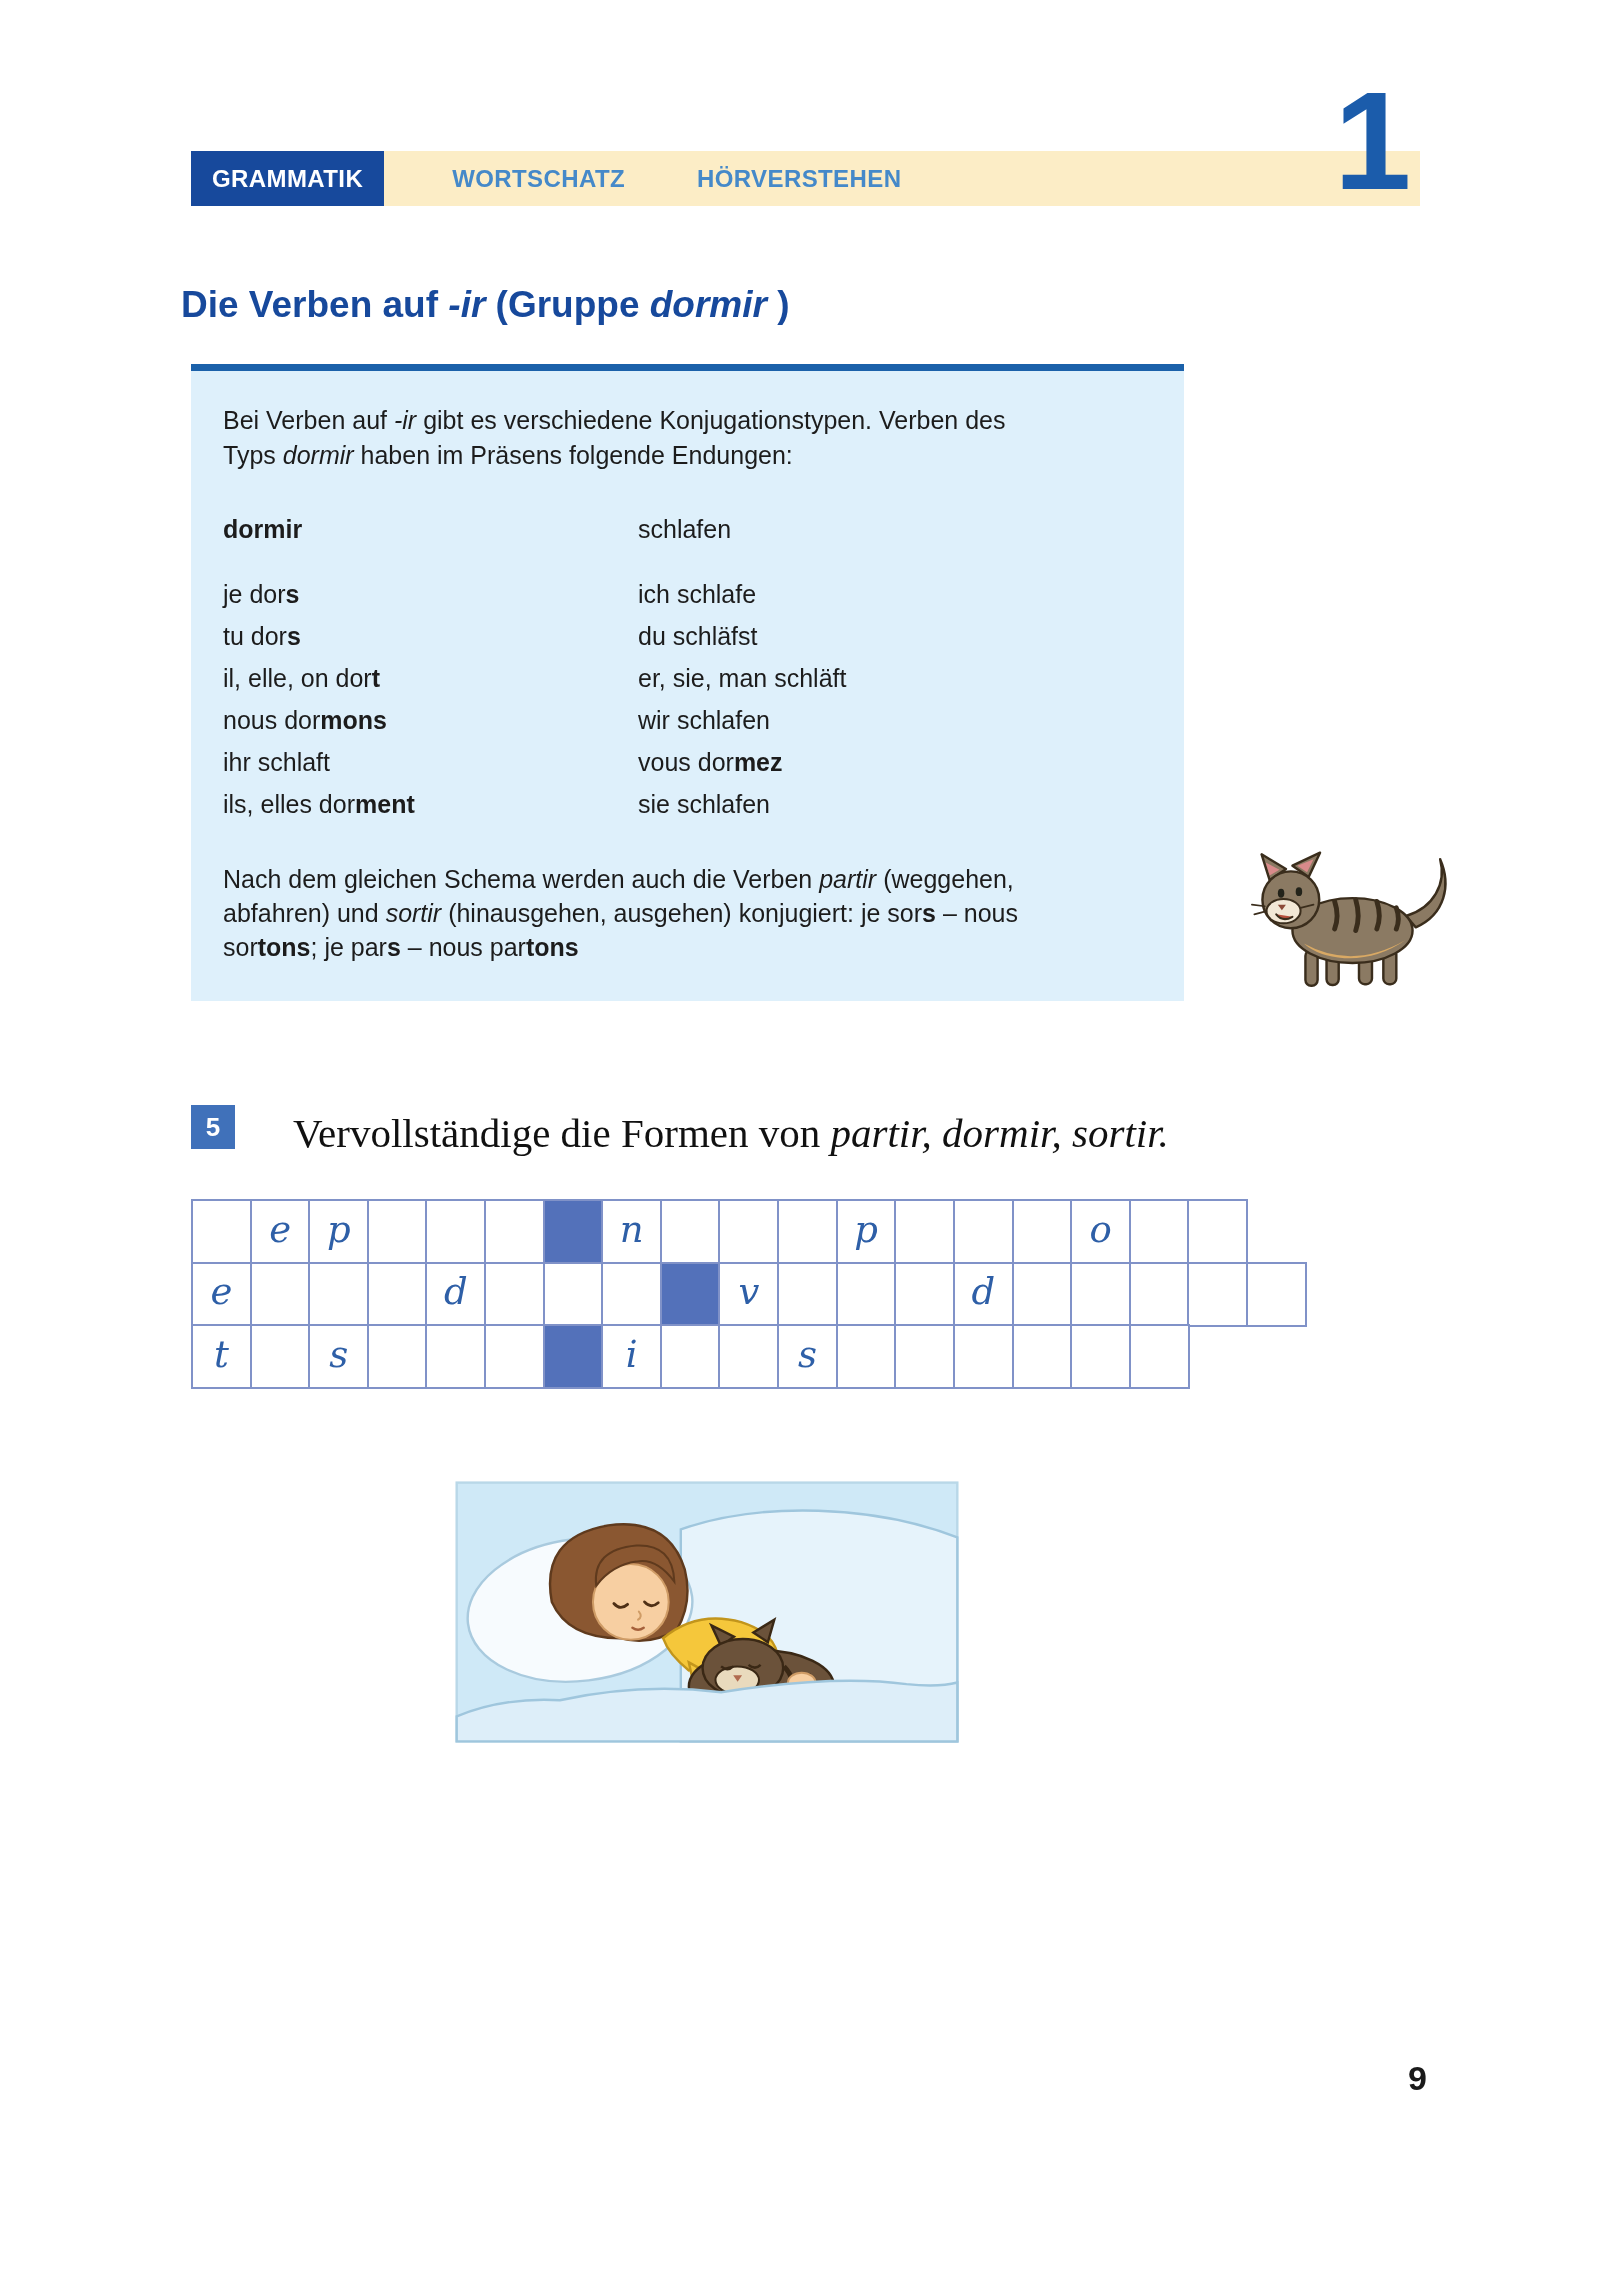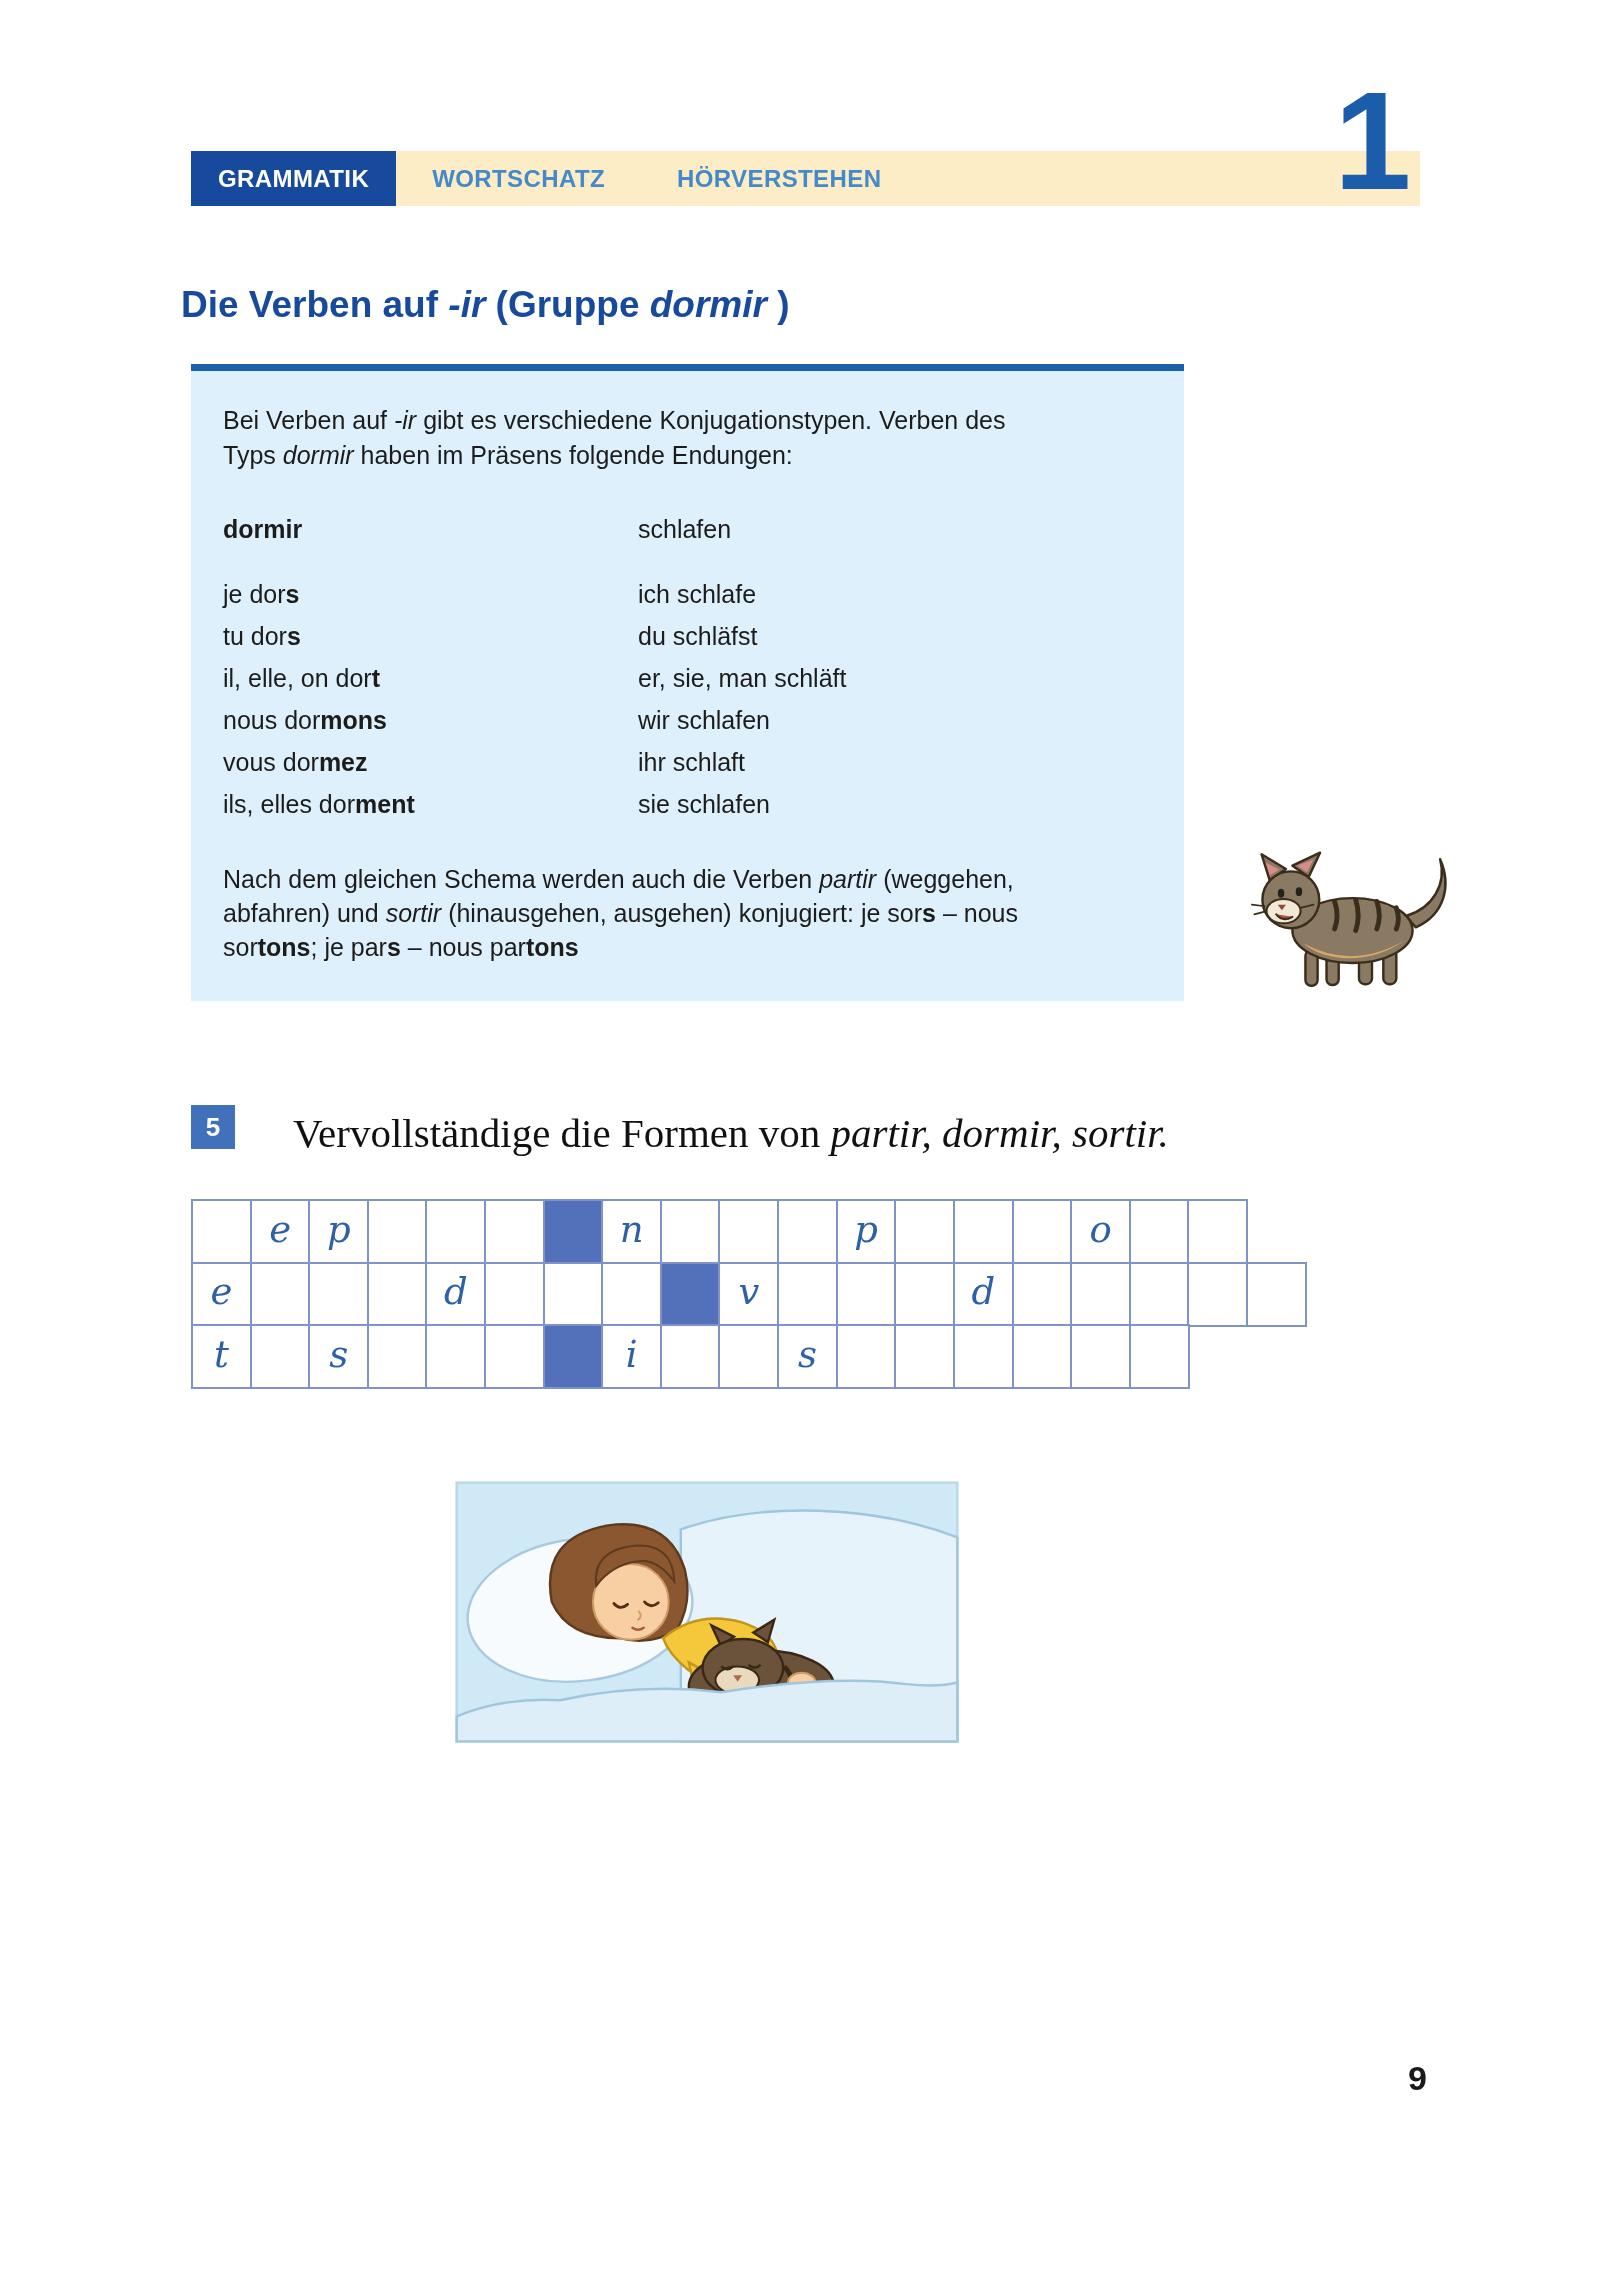--- a/index.html
+++ b/index.html
@@ -5,21 +5,21 @@
   * { margin:0; padding:0; box-sizing:border-box; }
   html,body { background:#ffffff; }
   body { font-family:"Liberation Sans", sans-serif; }
 
   .page { position:relative; width:1618px; height:2284px; background:#fff; overflow:hidden; }
 
   
   .nav-strip { position:absolute; left:191px; top:151px; width:1229px; height:55px; background:var(--strip-cream); }
   .tabs { display:flex; height:100%; align-items:stretch; }
   .tab { display:flex; align-items:center; padding:16px 36px; color:var(--tab-blue); font-weight:bold; font-size:24px; letter-spacing:0.4px; white-space:nowrap; }
-  .tab.active { background:var(--navy); color:#fff; padding:0 27px; }
+  .tab.active { background:var(--navy); color:#fff; padding:0 21px; margin-right:32px; }
 
   .unit-number { position:absolute; left:1334px; top:71px; font-size:139px; line-height:1; font-weight:bold; color:var(--unit-blue); z-index:5; }
 
   .main-heading { position:absolute; left:181px; top:284px; font-size:37px; font-weight:bold; color:var(--navy); }
   .main-heading .i { font-style:italic; }
 
   
   .info-box { position:absolute; left:191px; top:364px; width:993px; background:var(--box-bg); border-top:7.3px solid var(--box-border); padding:32px 49px 37px 32px; font-size:25px; color:#1c1c1c; }
   .info-box .b { font-weight:bold; }
   .info-box .i { font-style:italic; }
@@ -83,22 +83,22 @@
         </div>
         <div class="conj-row">
           <span><span>il, elle, on dor</span><span class="b">t</span></span>
           <span><span>er, sie, man schläft</span></span>
         </div>
         <div class="conj-row">
           <span><span>nous dor</span><span class="b">mons</span></span>
           <span><span>wir schlafen</span></span>
         </div>
         <div class="conj-row">
+          <span><span>ihr schlaft</span></span>
           <span><span>vous dor</span><span class="b">mez</span></span>
-          <span><span>ihr schlaft</span></span>
         </div>
         <div class="conj-row">
           <span><span>ils, elles dor</span><span class="b">ment</span></span>
           <span><span>sie schlafen</span></span>
         </div>
       </div>
     <p class="nach"><span>Nach dem gleichen Schema werden auch die Verben </span><span class="i">partir</span><span> (weggehen, abfahren) und </span><span class="i">sortir</span><span> (hinausgehen, ausgehen) konjugiert: </span><span>je sor</span><span class="b">s</span><span> – nous sor</span><span class="b">tons</span><span>; je par</span><span class="b">s</span><span> – nous par</span><span class="b">tons</span></p>
   </section>
 
   <svg class="cat-illustration" viewBox="0 0 260 220" xmlns="http://www.w3.org/2000/svg">

